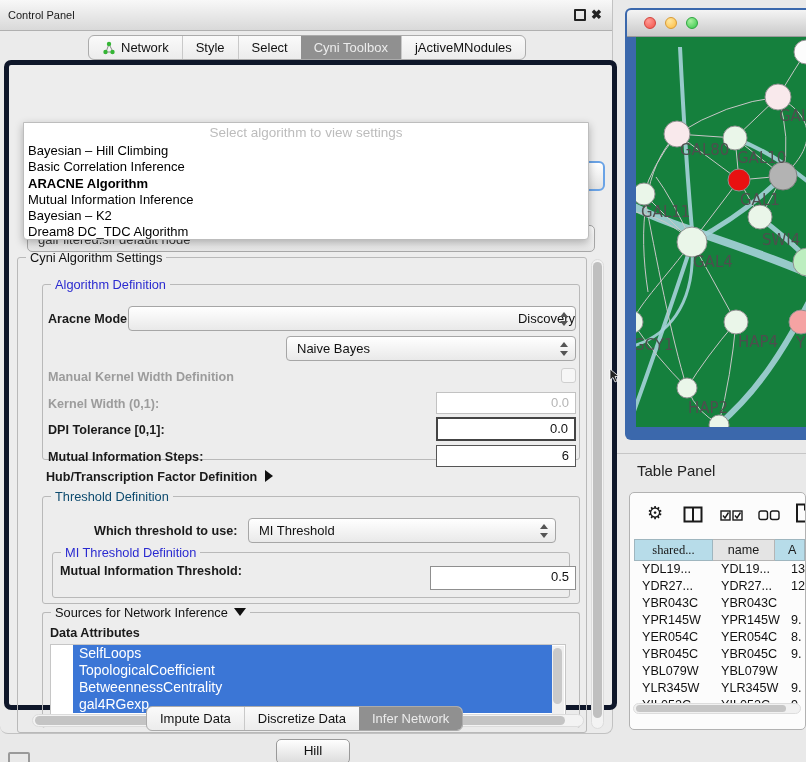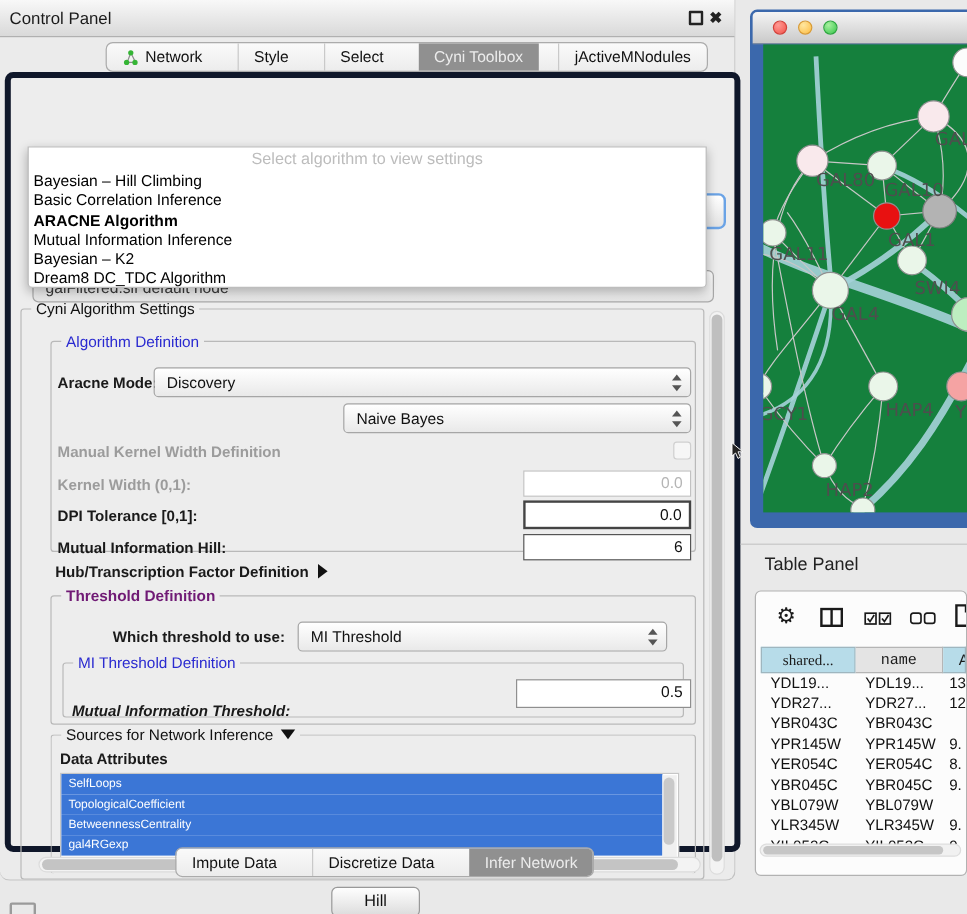--- a/index.html
+++ b/index.html
@@ -3,27 +3,27 @@
 <meta charset="utf-8">
 <style>
   html,body{margin:0;padding:0;width:806px;height:762px;overflow:hidden;
     background:#e9e9e9;font-family:"Liberation Sans",sans-serif;}
   .abs{position:absolute;}
   
   #control-panel{left:0;top:0;width:612px;height:733px;background:#ebebeb;
     border-right:1px solid #c2c2c2;border-bottom:1px solid #c2c2c2;border-radius:0 0 8px 8px;}
   #cp-titlebar{left:0;top:0;right:0;height:30px;
     background:linear-gradient(#f8f8f8,#d9d9d9);border-bottom:1px solid #b0b0b0;}
-  #cp-title{left:8px;top:0;line-height:30px;font-size:14px;color:#1a1a1a;}
+  #cp-title{left:8px;top:0;line-height:30px;font-size:11px;color:#1a1a1a;}
   .titlebar-btn{top:9px;width:11px;height:11px;font-size:13px;color:#222;}
   #float-btn{left:574px;border:2px solid #222;width:8px;height:8px;border-radius:1px;}
   #close-btn{left:591px;font-weight:bold;line-height:11px;}
   
   .seg-bar{display:flex;height:23px;border:1px solid #ababab;border-radius:6px;
-    background:linear-gradient(#fafafa,#ececec);overflow:hidden;font-size:13px;gap:16px;}
+    background:linear-gradient(#fafafa,#ececec);overflow:hidden;font-size:13px;}
   .seg{display:flex;align-items:center;padding:0 13px;color:#111;border-left:1px solid #c9c9c9;white-space:nowrap;}
   .seg:first-child{border-left:none;}
   .seg.sel{background:#909090;color:#ececec;border-left:none;}
   #top-tabs{left:88px;top:35px;}
   #bottom-tabs{left:146px;top:706px;}
   .net-ico{margin-right:5px;}
   
   #cp-frame{left:4px;top:60px;width:603px;height:640px;background:#ededed;
     border:5px solid #0f172a;border-radius:7px;}
   
@@ -35,21 +35,21 @@
   #algo-dropdown{left:14px;top:57px;width:564px;height:116px;background:#fff;
     border:1px solid #bdbdbd;border-radius:0 0 4px 4px;box-shadow:0 3px 9px rgba(0,0,0,.28);z-index:60;}
   #algo-placeholder{left:0;right:0;top:2px;text-align:center;font-size:13.5px;color:#bcbcbc;}
   #algo-items{left:4px;top:20px;right:4px;}
   .dd-item{font-size:13px;color:#000;line-height:16.3px;white-space:nowrap;}
   .dd-item.bold{font-weight:bold;}
   
   .grp{border:1px solid #b9b9b9;border-radius:3px;box-sizing:border-box;}
   .grp-title{position:absolute;top:-8px;left:8px;background:#ededed;padding:0 4px;font-size:12.8px;color:#111;white-space:nowrap;}
   .t-blue{color:#2a2ad0;}
-  .t-green{color:#701a75;font-weight:bold;}
+  .t-green{color:#0c4a6e;}
   .lbl{font-size:12.6px;font-weight:bold;color:#1a1a1a;white-space:nowrap;}
   .lbl.dis{color:#9c9c9c;}
   
   #settings{left:8px;top:192px;width:570px;height:476px;}
   #settings-title{background:#ededed;}
   #v-scroll{left:582px;top:194px;width:13px;height:470px;background:#f3f3f3;border:1px solid #dcdcdc;border-radius:7px;box-sizing:border-box;}
   #v-scroll .thumb{position:absolute;left:1px;top:2px;width:9px;height:456px;background:#bfbfbf;border-radius:5px;}
   .combo{position:absolute;height:25px;border:1px solid #a6a6a6;border-radius:4px;
     background:linear-gradient(#fff,#e9e9e9);box-sizing:border-box;display:flex;align-items:center;
     font-size:13px;color:#111;padding-left:10px;}
@@ -57,21 +57,21 @@
   .stepper:before,.stepper:after{content:"";position:absolute;left:1px;border-left:4px solid transparent;border-right:4px solid transparent;}
   .stepper:before{top:1px;border-bottom:5px solid #555;}
   .stepper:after{bottom:1px;border-top:5px solid #555;}
   .field{position:absolute;height:22px;background:#fff;box-sizing:border-box;
     font-size:13px;color:#111;text-align:right;line-height:20px;padding-right:6px;}
   .cb{position:absolute;width:13px;height:13px;border:1px solid #cfcfcf;border-radius:3px;background:#f6f6f6;}
   .tri-right{display:inline-block;width:0;height:0;border-top:6px solid transparent;border-bottom:6px solid transparent;border-left:8px solid #111;margin-left:8px;vertical-align:-1px;}
   .tri-down{display:inline-block;width:0;height:0;border-left:6px solid transparent;border-right:6px solid transparent;border-top:8px solid #111;margin-left:6px;vertical-align:1px;}
   
   #attr-list{left:32px;top:386px;width:516px;height:72px;background:#fff;border:1px solid #c6c6c6;box-sizing:border-box;overflow:hidden;}
-  .attr-item{height:17px;line-height:17px;background:#3b76d6;color:#fff;font-size:10px;padding-left:6px;margin-right:13px;white-space:nowrap;}
+  .attr-item{height:17px;line-height:17px;background:#3b76d6;color:#fff;font-size:14px;padding-left:6px;margin-right:13px;white-space:nowrap;margin-left:22px;}
   #attr-scroll{position:absolute;right:1px;top:1px;width:12px;height:68px;background:#f0f0f0;}
   #attr-scroll .thumb{position:absolute;left:1px;top:2px;width:9px;height:56px;background:#c9c9c9;border-radius:5px;}
   #h-scroll{left:14px;top:456px;width:552px;height:13px;background:#f3f3f3;border:1px solid #dcdcdc;border-radius:7px;box-sizing:border-box;}
   #h-scroll .thumb{position:absolute;left:2px;top:1px;height:9px;width:530px;background:#c4c4c4;border-radius:5px;}
   
   #apply-btn{left:267px;top:674px;width:72px;height:23px;border:1px solid #999;border-radius:5px;
     background:linear-gradient(#fefefe,#dcdcdc);font-size:13.5px;color:#111;text-align:center;line-height:21px;}
   
   #dock-icon{left:8px;top:752px;width:18px;height:14px;border:2px solid #9a9a9a;background:#e9e9e9;border-radius:2px;}
   
@@ -160,53 +160,53 @@
         </div>
     </div>
 
     <div class="abs grp" id="settings">
       <div class="grp-title" id="settings-title">Cyni Algorithm Settings</div>
 
       <div class="abs grp" style="left:24px;top:26px;width:538px;height:176px;">
         <div class="grp-title t-blue">Algorithm Definition</div>
       </div>
       <div class="abs lbl" style="left:30px;top:54px;">Aracne Mode:</div>
-      <div class="combo" style="left:110px;top:48px;width:448px;">
+      <div class="combo" style="left:110px;top:48px;width:448px;justify-content:flex-end;">
         <span>Discovery</span>
         <span class="stepper"></span>
       </div>
       <div class="combo" style="left:268px;top:78px;width:290px;">
         <span>Naive Bayes</span>
         <span class="stepper"></span>
       </div>
       <div class="abs lbl dis" style="left:30px;top:112px;">Manual Kernel Width Definition</div>
       <div class="cb" style="left:543px;top:110px;"></div>
       <div class="abs lbl dis" style="left:30px;top:139px;">Kernel Width (0,1):</div>
       <div class="field" style="left:418px;top:134px;width:140px;border:1px solid #c2c2c2;color:#b5b5b5;">0.0</div>
       <div class="abs lbl" style="left:30px;top:165px;">DPI Tolerance [0,1]:</div>
       <div class="field" style="left:418px;top:159px;width:140px;height:24px;border:2px solid #444;">0.0</div>
-      <div class="abs lbl" style="left:30px;top:192px;">Mutual Information Hill:</div>
+      <div class="abs lbl" style="left:30px;top:192px;">Mutual Information Steps:</div>
       <div class="field" style="left:418px;top:187px;width:140px;border:1px solid #555;">6</div>
 
       <div class="abs lbl" style="left:28px;top:212px;font-weight:bold;">
         <span>Hub/Transcription Factor Definition</span><span class="tri-right"></span>
       </div>
 
       <div class="abs grp" style="left:24px;top:238px;width:538px;height:108px;">
         <div class="grp-title t-green">Threshold Definition</div>
       </div>
       <div class="abs lbl" style="left:76px;top:266px;">Which threshold to use:</div>
       <div class="combo" style="left:230px;top:260px;width:308px;">
         <span>MI Threshold</span>
         <span class="stepper"></span>
       </div>
       <div class="abs grp" style="left:34px;top:294px;width:518px;height:46px;">
         <div class="grp-title t-blue">MI Threshold Definition</div>
       </div>
-      <div class="abs lbl" style="left:42px;top:328px;font-style:italic;">Mutual Information Threshold:</div>
+      <div class="abs lbl" style="left:42px;top:306px;">Mutual Information Threshold:</div>
       <div class="field" style="left:412px;top:308px;width:146px;height:24px;border:1px solid #8f8f8f;">0.5</div>
 
       <div class="abs grp" style="left:24px;top:354px;width:538px;height:116px;border-bottom:none;">
         <div class="grp-title" style="font-weight:normal;">
           <span>Sources for Network Inference</span><span class="tri-down"></span>
         </div>
       </div>
       <div class="abs lbl" style="left:32px;top:368px;">Data Attributes</div>
       <div class="abs" id="attr-list">
         <div id="attr-items">
@@ -346,21 +346,21 @@
     <rect x="1" y="1" width="8.5" height="8.5" rx="2" fill="none" stroke="#1a1a1a" stroke-width="1.4"></rect>
     <rect x="12.5" y="1" width="8.5" height="8.5" rx="2" fill="none" stroke="#1a1a1a" stroke-width="1.4"></rect>
   </svg>
   <svg class="tb-ico" style="left:165px;top:10px;" width="18" height="20" viewBox="0 0 18 20">
     <path d="M2,1.5 H10 L15,6.5 V18.5 H2 Z" fill="none" stroke="#1a1a1a" stroke-width="2"></path>
       <path d="M10,1.5 V6.5 H15" fill="none" stroke="#1a1a1a" stroke-width="2"></path>
   </svg>
 
   <div id="tb-header">
     <div class="hcell hc-blue" style="width:79px;font-family:Liberation Serif, serif;">shared...</div>
-    <div class="hcell hc-gray" style="width:73px;font-family:Liberation Mono, monospace;">name</div>
+    <div class="hcell hc-gray" style="width:62px;">name</div>
     <div class="hcell hc-blue" style="flex:1;justify-content:flex-start;padding-left:13px;">A</div>
   </div>
   <div id="tb-rows">
       <div class="trow">
         <div class="tcell c1">YDL19...</div>
         <div class="tcell c2">YDL19...</div>
         <div class="tcell c3">13</div>
       </div>
       <div class="trow">
         <div class="tcell c1">YDR27...</div>

